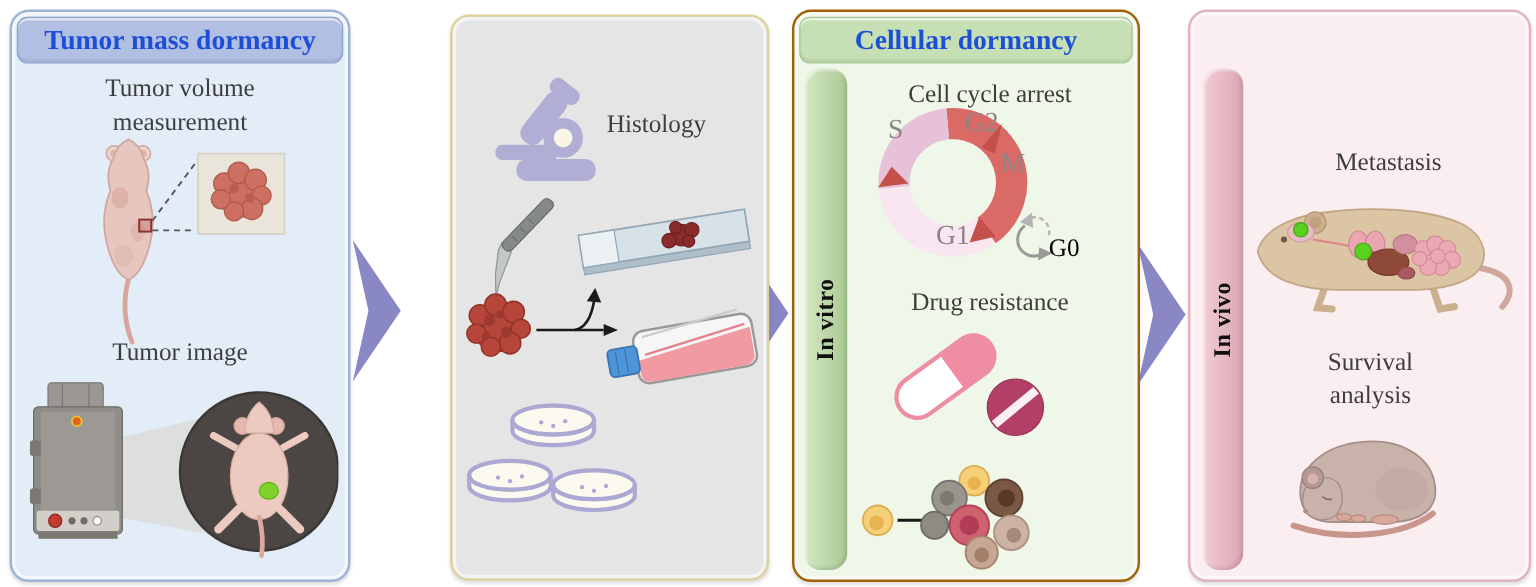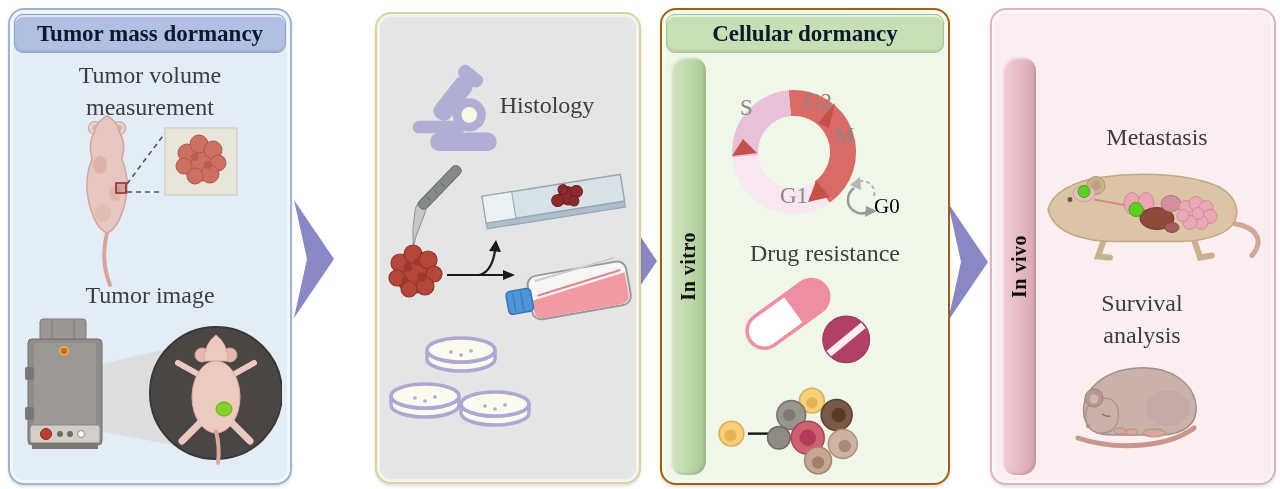--- a/index.html
+++ b/index.html
@@ -5,26 +5,26 @@
   html,body{margin:0;padding:0;background:#ffffff;}
   .stage{position:relative;width:1280px;height:489px;background:#ffffff;
          font-family:"Liberation Serif","DejaVu Serif",serif;overflow:hidden;}
   .panel{position:absolute;border-radius:16px;box-shadow:inset 0 0 0 3px rgba(255,255,255,.55), 0 2px 3px rgba(0,0,0,.12);}
   .p1{left:8px;top:8px;width:280px;height:473px;background:#e2edf8;border:2px solid #9db4d7;}
   .p2{left:347px;top:12px;width:262px;height:468px;background:#e5e5e5;border:2px solid #dcd29b;margin-left:28px;}
   .p3{left:660px;top:8px;width:286px;height:473px;background:#eff7e9;border:2px solid #a16207;}
   .p4{left:990px;top:8px;width:282px;height:473px;background:#fbeef0;border:2px solid #e1b3be;}
   .hdr{position:absolute;left:4px;right:4px;top:4px;height:37px;border-radius:9px;
        display:flex;align-items:center;justify-content:center;
-       font-weight:bold;font-size:23px;color:#0f172a;
+       font-weight:bold;font-size:23px;color:#1d4ed8;
        box-shadow:inset 0 2px 0 rgba(255,255,255,.6), inset 0 -2px 2px rgba(0,0,0,.08);}
   .hdr.blue{background:#b1bfe3;border:1.5px solid #8ca2cf;}
   .hdr.green{background:#c6dfb4;border:1.5px solid #a6c791;}
   .hdr.pink{background:#e6bdc8;border:1.5px solid #d4a2b0;}
-  .lbl{position:absolute;text-align:center;font-size:24px;line-height:1.32;color:#3d3d3d;}
+  .lbl{position:absolute;text-align:center;font-size:21px;line-height:1.32;color:#3d3d3d;}
   .sidebar{position:absolute;top:47px;height:418px;border-radius:14px;
            display:flex;align-items:center;justify-content:center;
            box-shadow:inset 2px 2px 2px rgba(255,255,255,.55), inset -2px -2px 3px rgba(0,0,0,.10);}
   .sidebar .vtxt{writing-mode:vertical-rl;transform:rotate(180deg);
                  font-weight:bold;font-size:20px;color:#101010;letter-spacing:.5px;white-space:nowrap;}
   .sb-green{left:8px;width:36px;background:linear-gradient(to right,#d5e7c4,#a9ca92);}
   .sb-pink{left:10px;width:34px;background:linear-gradient(to right,#f1ced7,#dba5b3);}
   .chev{position:absolute;width:44px;height:122px;}
   .abs{position:absolute;}
   .phase{position:absolute;color:#8c8585;font-size:23px;line-height:1;}
@@ -238,20 +238,21 @@
   </div>
 
   <div class="panel p3">
     <div class="hdr green">
       <span>Cellular dormancy</span>
     </div>
     <div class="sidebar sb-green">
       <span class="vtxt">In vitro</span>
     </div>
 
+    <div class="lbl" style="left:48px;top:55px;width:230px;">Cell cycle arrest</div>
 
     <div class="abs" style="left:60px;top:74px;width:190px;height:162px;">
       <svg width="190" height="162" viewBox="0 0 190 162">
         <path d="M66.6,6.2 A62,62 0 0 1 107.6,118.8 L92.6,97.5 A36,36 0 0 0 68.9,32.1 Z" fill="#d96a66"></path>
         <path d="M107.6,118.8 A62,62 0 0 1 10.2,73.4 L36.1,71.1 A36,36 0 0 0 92.6,97.5 Z" fill="#f8e7f0"></path>
         <path d="M10.2,73.4 A62,62 0 0 1 66.6,6.2 L68.9,32.1 A36,36 0 0 0 36.1,71.1 Z" fill="#e6c1d8"></path>
         <polygon points="10,72 35,69 21,55" fill="#c4504a"></polygon>
         <polygon points="113,19 96,39 107,44" fill="#c4504a"></polygon>
         <polygon points="108,113 94,97 86,118" fill="#c4504a"></polygon>
         <g>

